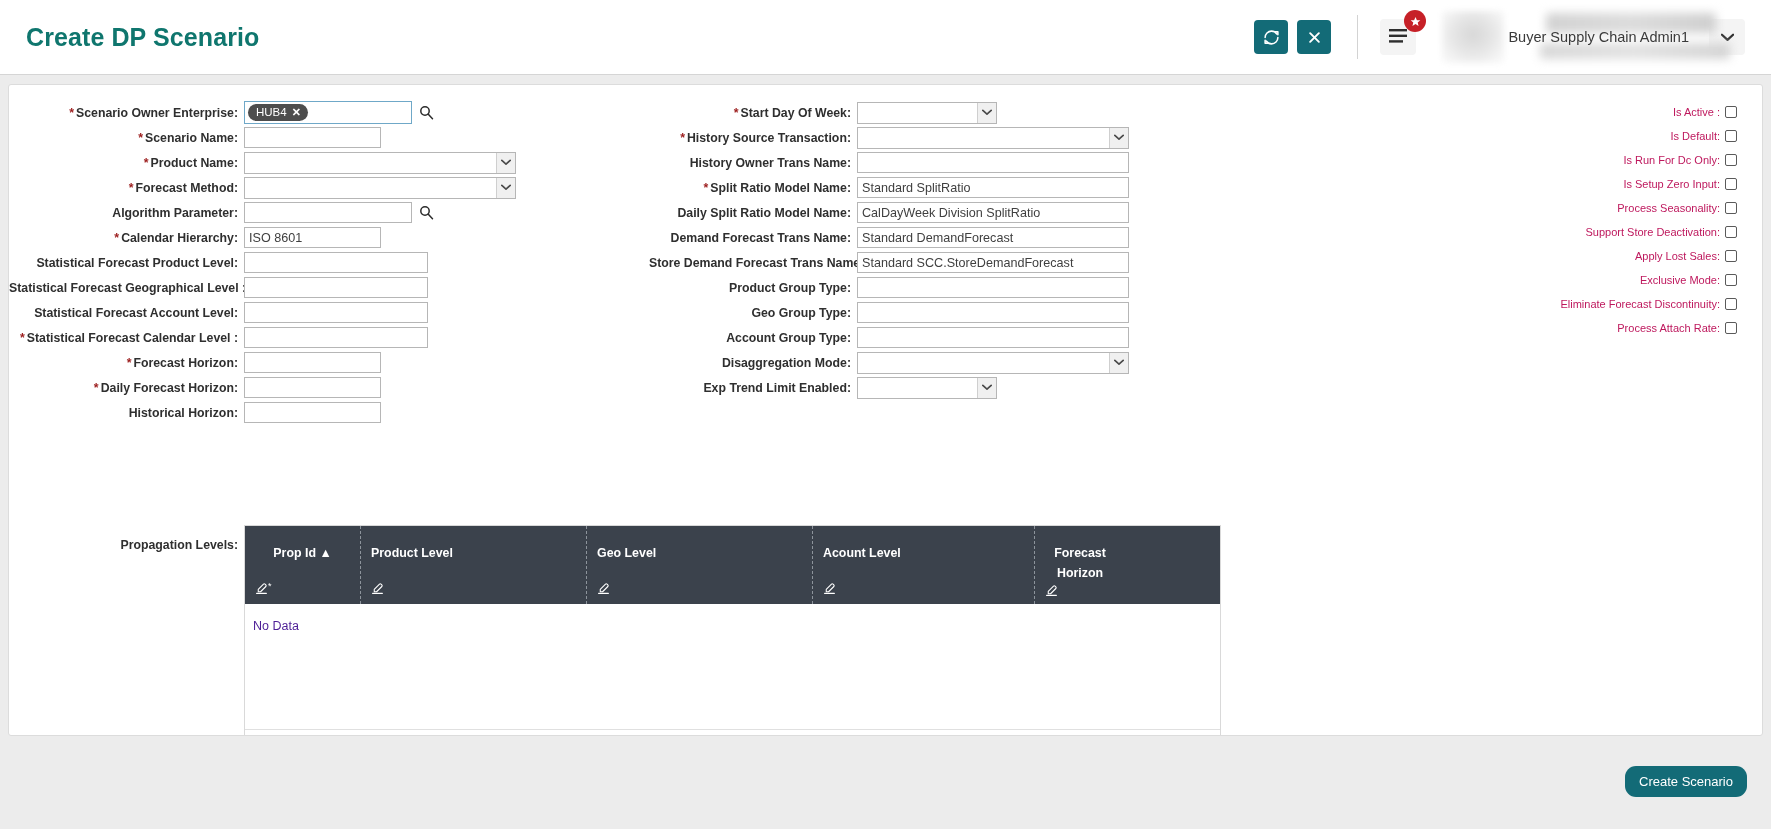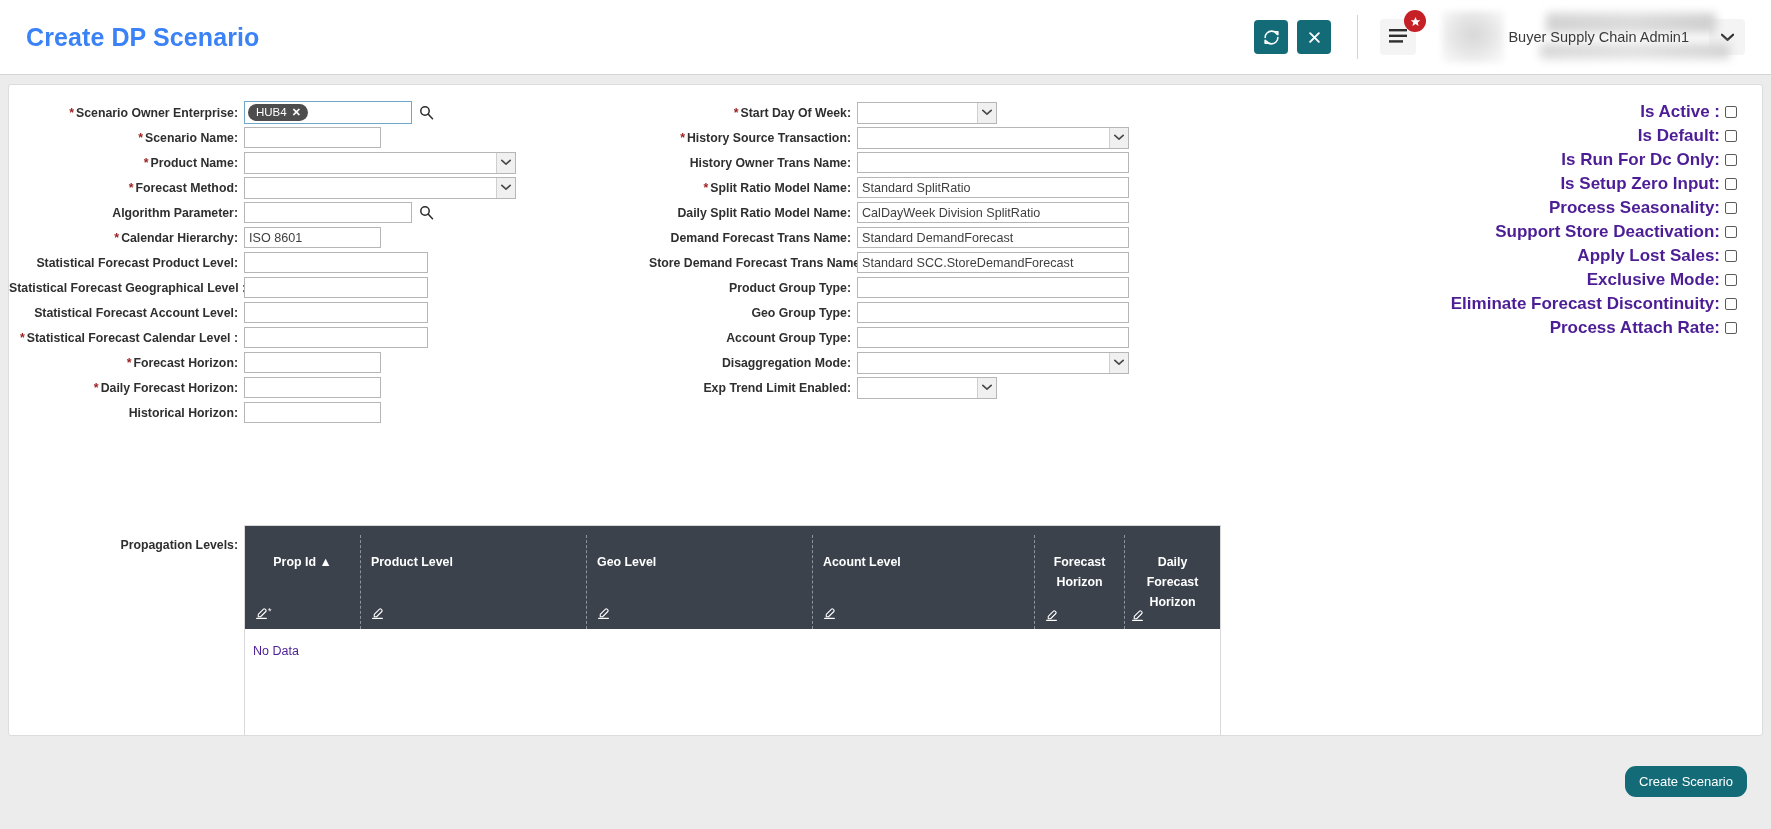--- a/index.html
+++ b/index.html
@@ -18,21 +18,21 @@
     height: 75px;
     background: #ffffff;
     border-bottom: 1px solid #d5d5d5;
     display: flex;
     align-items: center;
     padding: 0 26px;
   }
   .page-title {
     font-size: 25px;
     font-weight: bold;
-    color: #3b82f6;
+    color: #0f766e;
     letter-spacing: 0.1px;
   }
   .header-right {
     margin-left: auto;
     display: flex;
     align-items: center;
     height: 100%;
   }
   .hdr-btn {
     width: 34px; height: 34px;
@@ -217,23 +217,23 @@
     align-items: center;
   }
 
   .cbrow {
     display: flex;
     align-items: center;
     height: 24px;
     justify-content: flex-end;
   }
   .cblabel {
-    font-size: 17px;
-    font-weight: bold;
-    color: #4c1d95;
+    font-size: 11px;
+    font-weight: normal;
+    color: #be185d;
     white-space: nowrap;
     padding-right: 5px;
   }
   .cbox {
     width: 12px; height: 12px;
     border: 1px solid #5a5a5a;
     border-radius: 2px;
     background: #fff;
     cursor: pointer;
     display: inline-block;
@@ -261,25 +261,24 @@
     background: #fff;
   }
   .grid-head {
     display: flex;
     background: #3b424c;
     color: #ffffff;
     min-height: 78px;
   }
   .gh {
     position: relative;
-    padding: 18px 10px 16px 10px;
+    padding: 18px 10px 8px 10px;
     border-right: 1px dashed #8d949c;
     display: flex;
     flex-direction: column;
-    margin-top: 9px;
   }
   .gh:last-child { border-right: none; }
   .gh-title {
     font-size: 12.4px;
     font-weight: bold;
     line-height: 1.6;
   }
   .gh-c { text-align: center; }
   .gh-l { text-align: left; }
   .gh-edit {
@@ -689,29 +688,20 @@
           <div class="gh gh-w5">
             <div class="gh-title">Forecast Horizon</div>
             <div class="gh-edit">
               <svg width="13" height="13" viewBox="0 0 24 24" fill="none" stroke="#ffffff" stroke-width="2" stroke-linecap="round" stroke-linejoin="round">
                 <path d="M20 5.5 18.5 4a2 2 0 0 0-2.8 0L6 13.7V18h4.3l9.7-9.7a2 2 0 0 0 0-2.8z"></path>
                   <path d="M3 21h18"></path>
               </svg>
             </div>
           </div>
 
-          <div class="gh gh-w6">
-            <div class="gh-title">Daily Forecast Horizon</div>
-            <div class="gh-edit">
-              <svg width="13" height="13" viewBox="0 0 24 24" fill="none" stroke="#ffffff" stroke-width="2" stroke-linecap="round" stroke-linejoin="round">
-                <path d="M20 5.5 18.5 4a2 2 0 0 0-2.8 0L6 13.7V18h4.3l9.7-9.7a2 2 0 0 0 0-2.8z"></path>
-                  <path d="M3 21h18"></path>
-              </svg>
-            </div>
-          </div>
         </div>
 
         <div class="grid-body">No Data</div>
 
         <div class="grid-foot">
           
         </div>
       </div>
     </div>
   </div>

